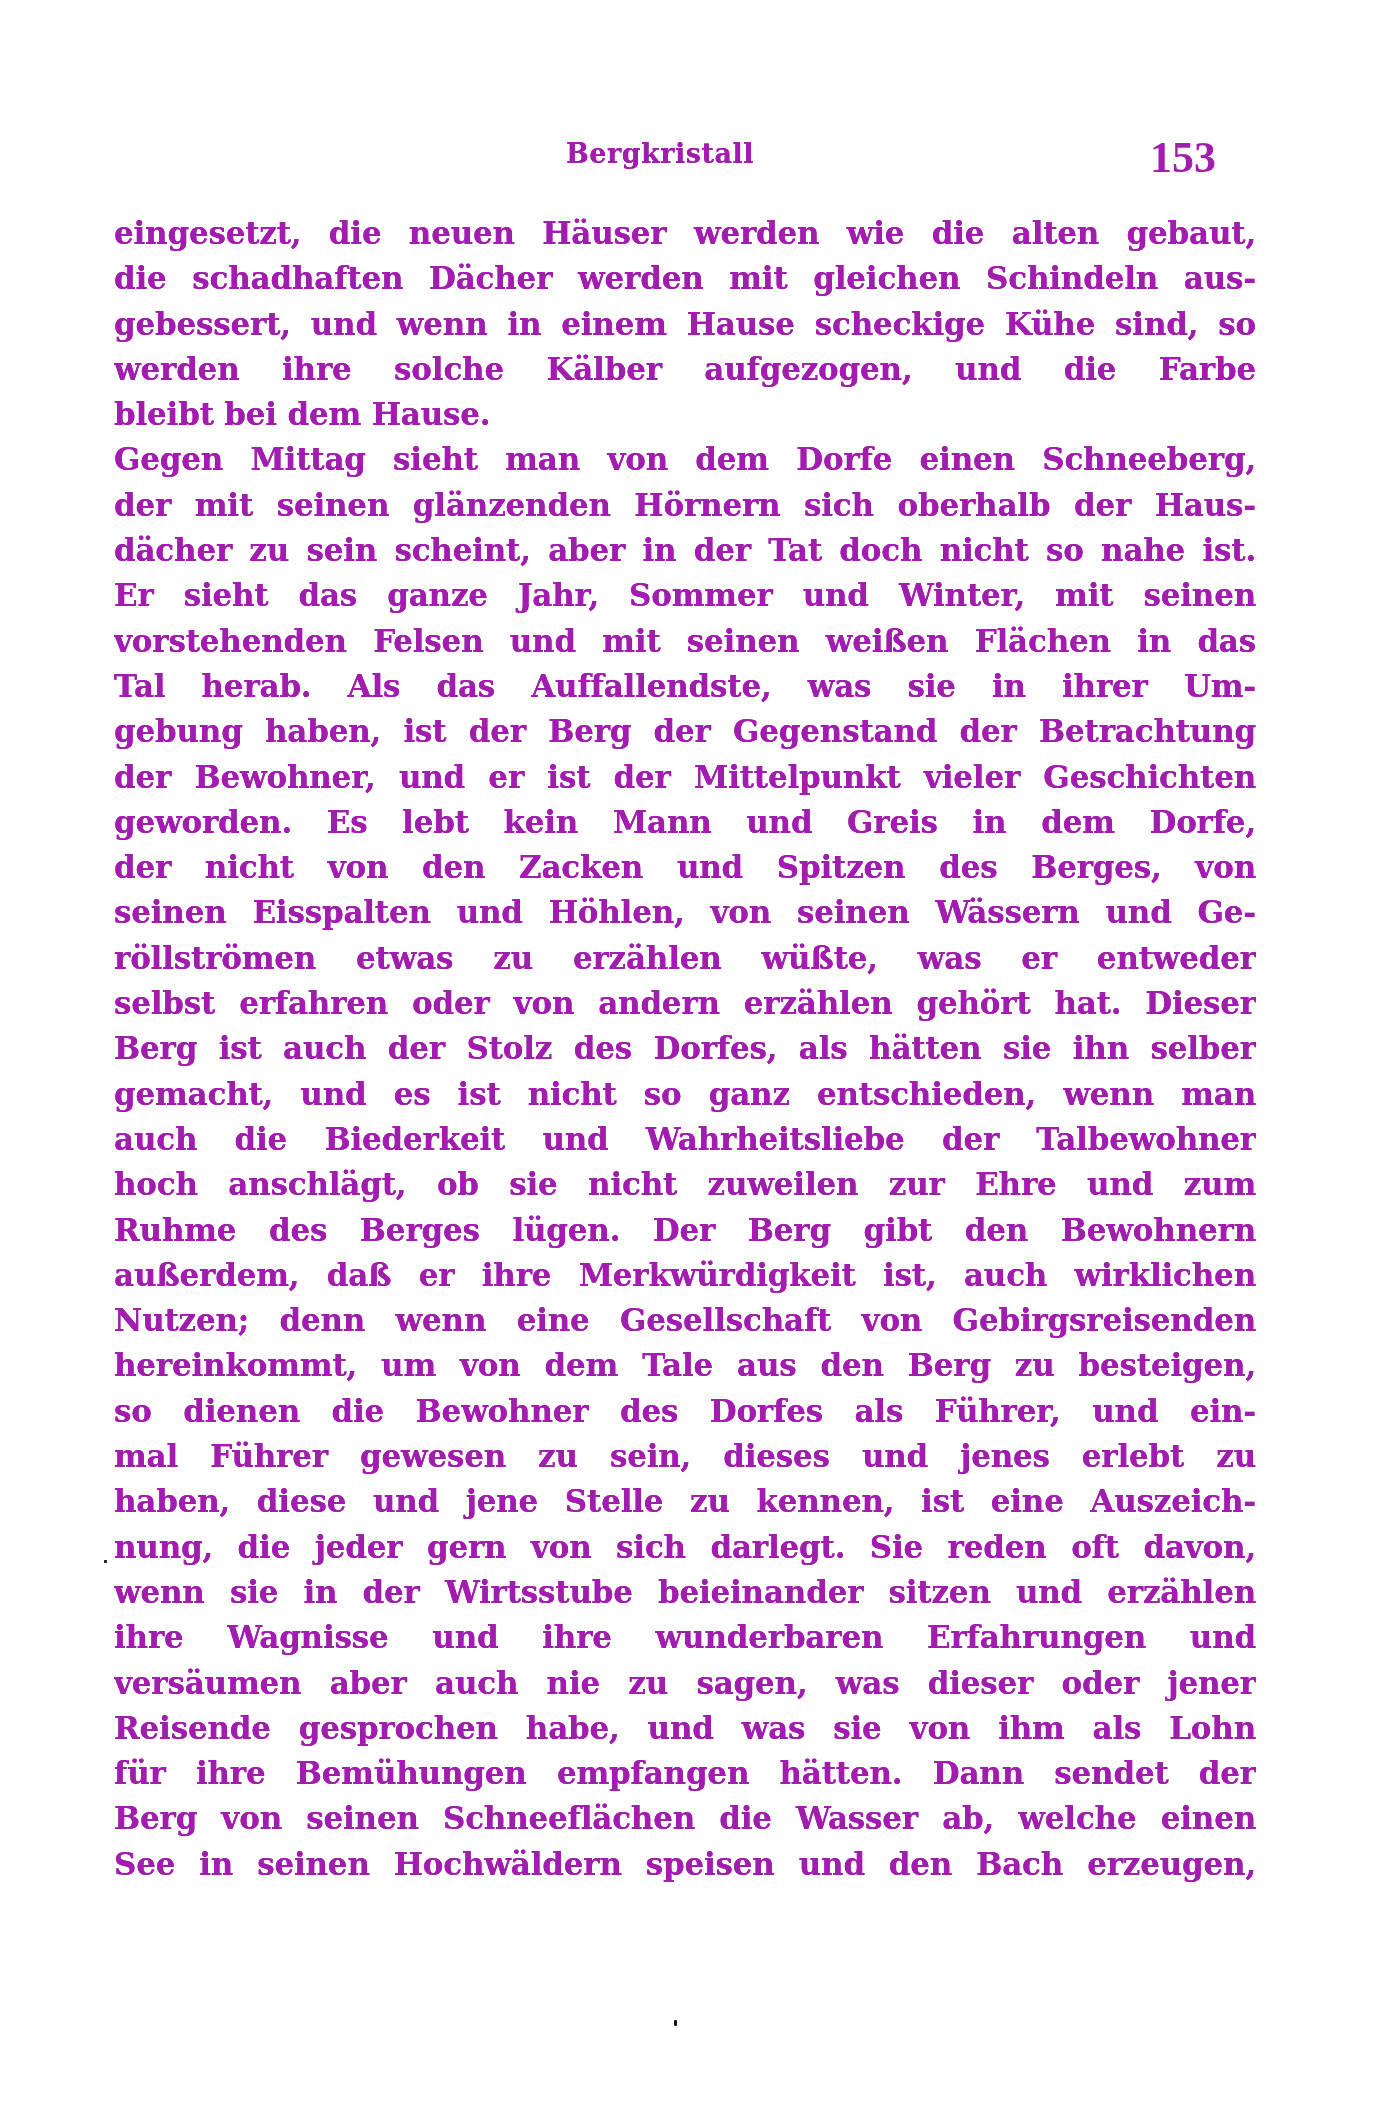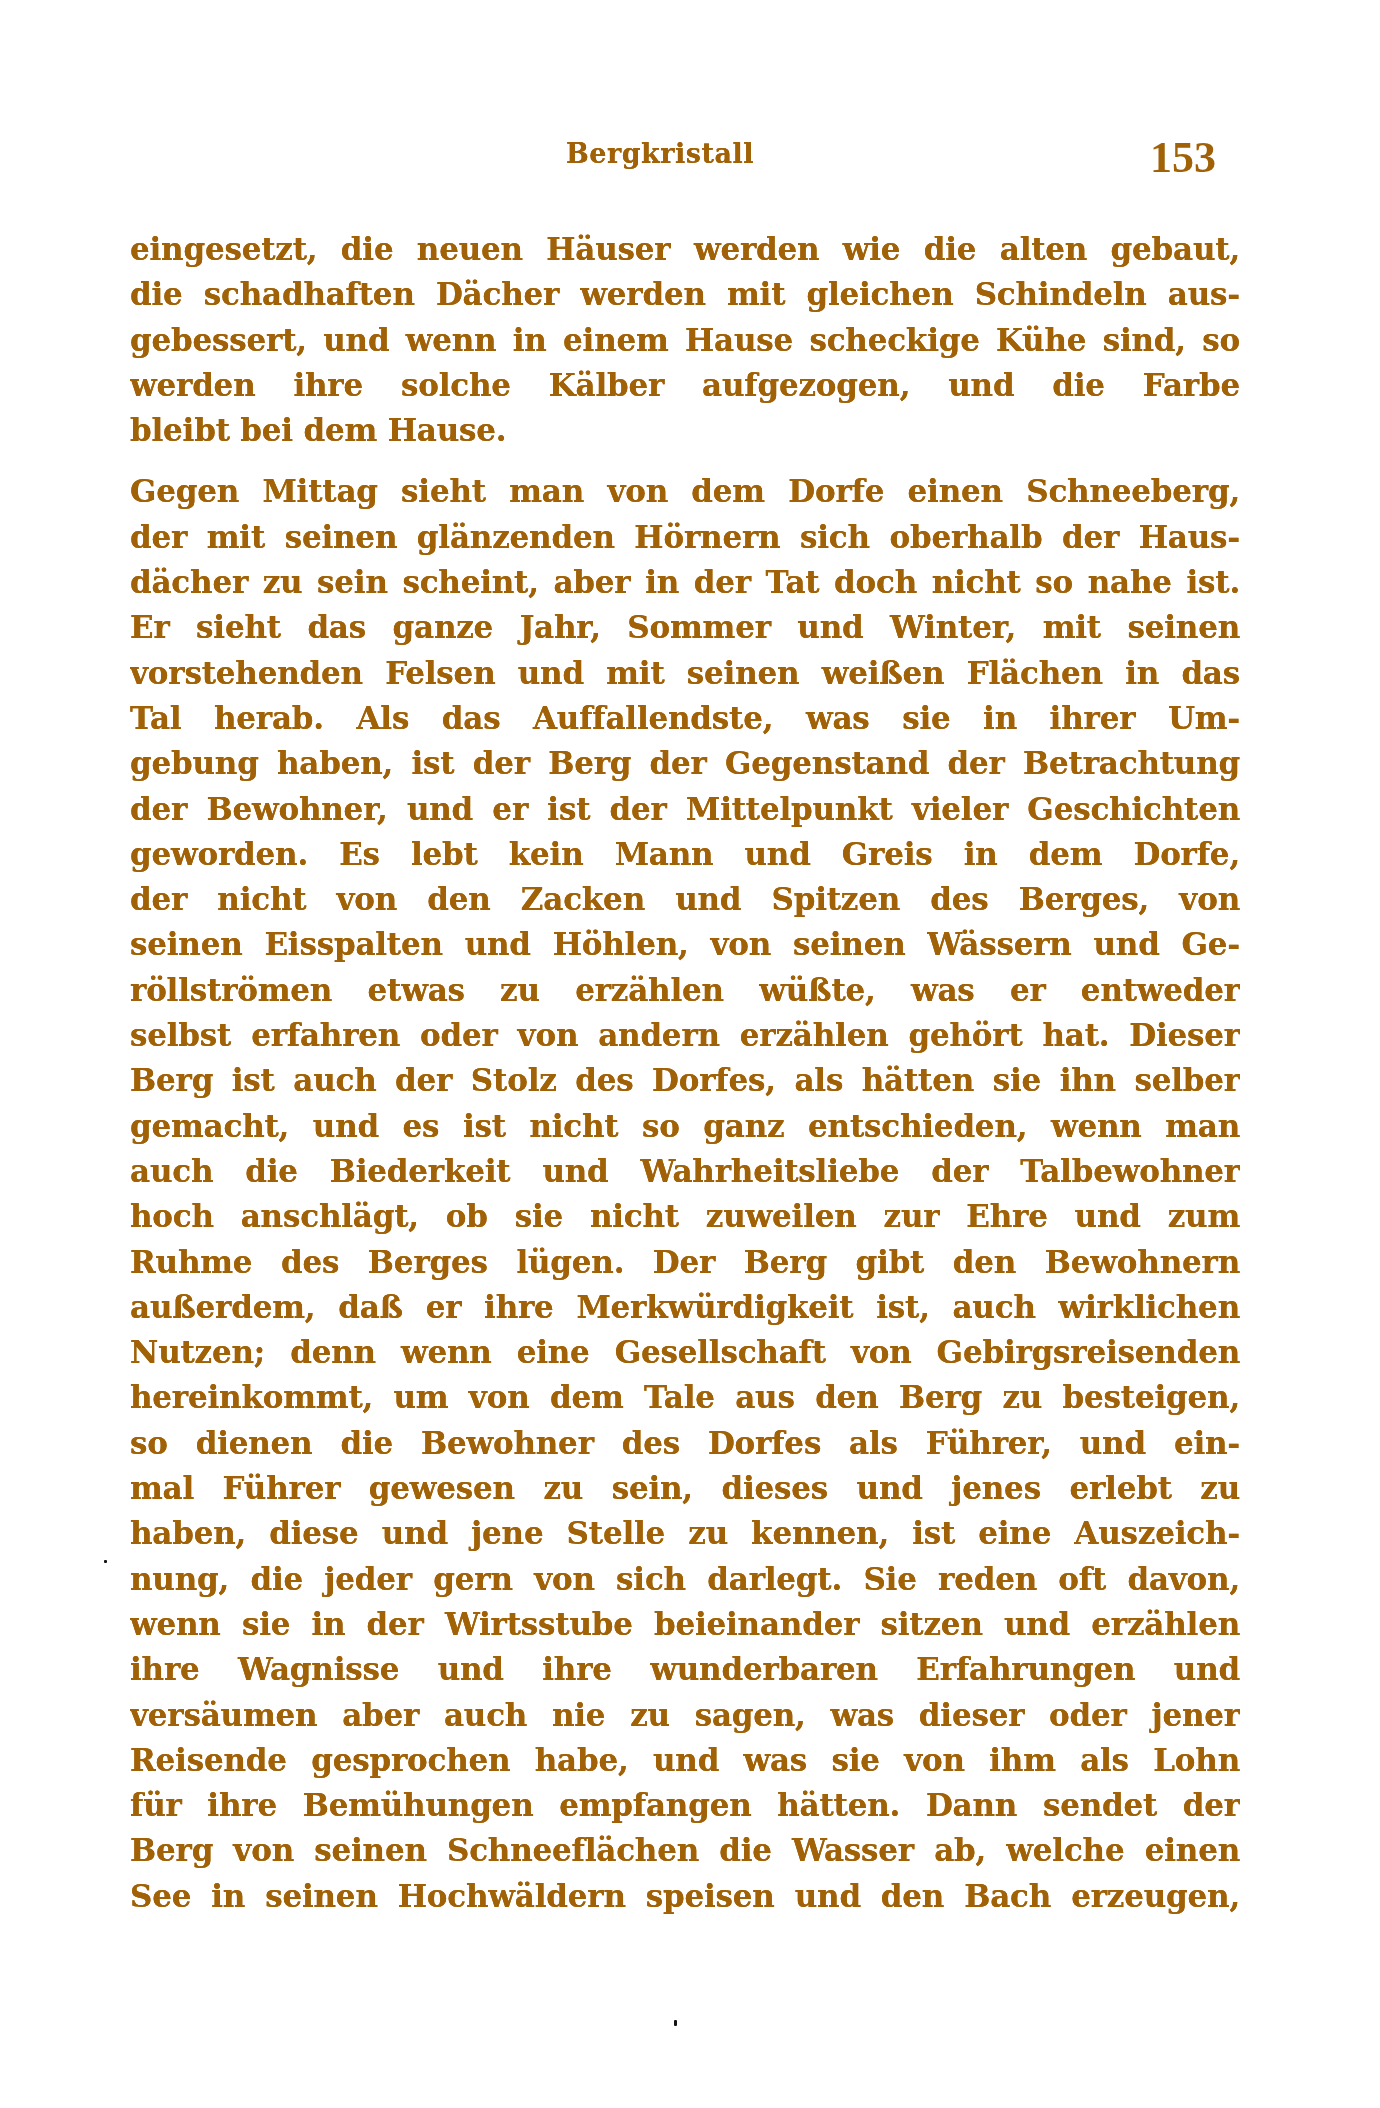--- a/index.html
+++ b/index.html
@@ -2,21 +2,21 @@
 <html><head>
 <meta charset="utf-8">
 <style>
   html, body { margin: 0; padding: 0; background: #e8e8e8; }
   .page {
     position: relative;
     width: 1380px;
     height: 2108px;
     margin: 0 auto;
     background: #ffffff;
-    color: #a16207;
+    color: #a21caf;
     font-family: "DejaVu Serif", serif;
     overflow: hidden;
   }
   .running-title {
     position: absolute;
     top: 138px;
     left: 80px;
     width: 1160px;
     text-align: center;
     font-size: 27px;
@@ -33,21 +33,21 @@
     font-size: 44px;
     font-weight: 700;
     font-family: "Liberation Serif", serif;
   }
   .text-block {
     position: absolute;
     top: 211px;
     left: 114px;
     width: 1142px;
   }
-  .para { margin: 16px; padding: 0; }
+  .para { margin: 0; padding: 0; }
   .line {
     font-size: 31px;
     font-weight: 700;
     line-height: 45.3px;
     height: 45.3px;
     letter-spacing: -0.2px;
     text-align: justify;
     text-align-last: justify;
     text-justify: inter-word;
     overflow: hidden;

